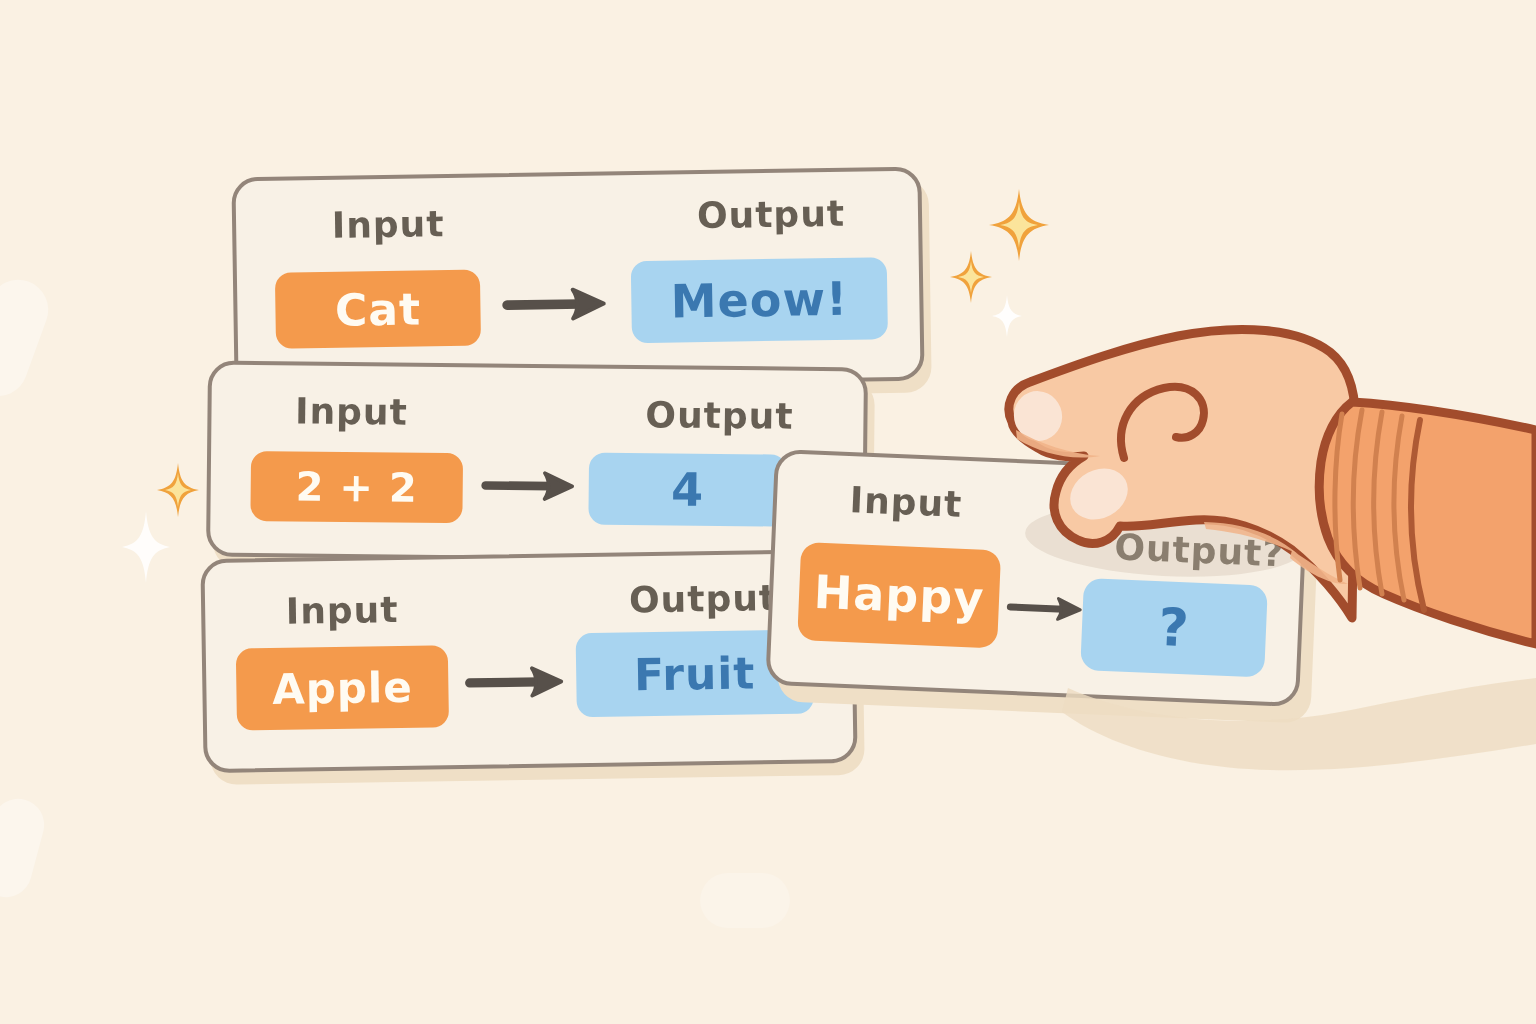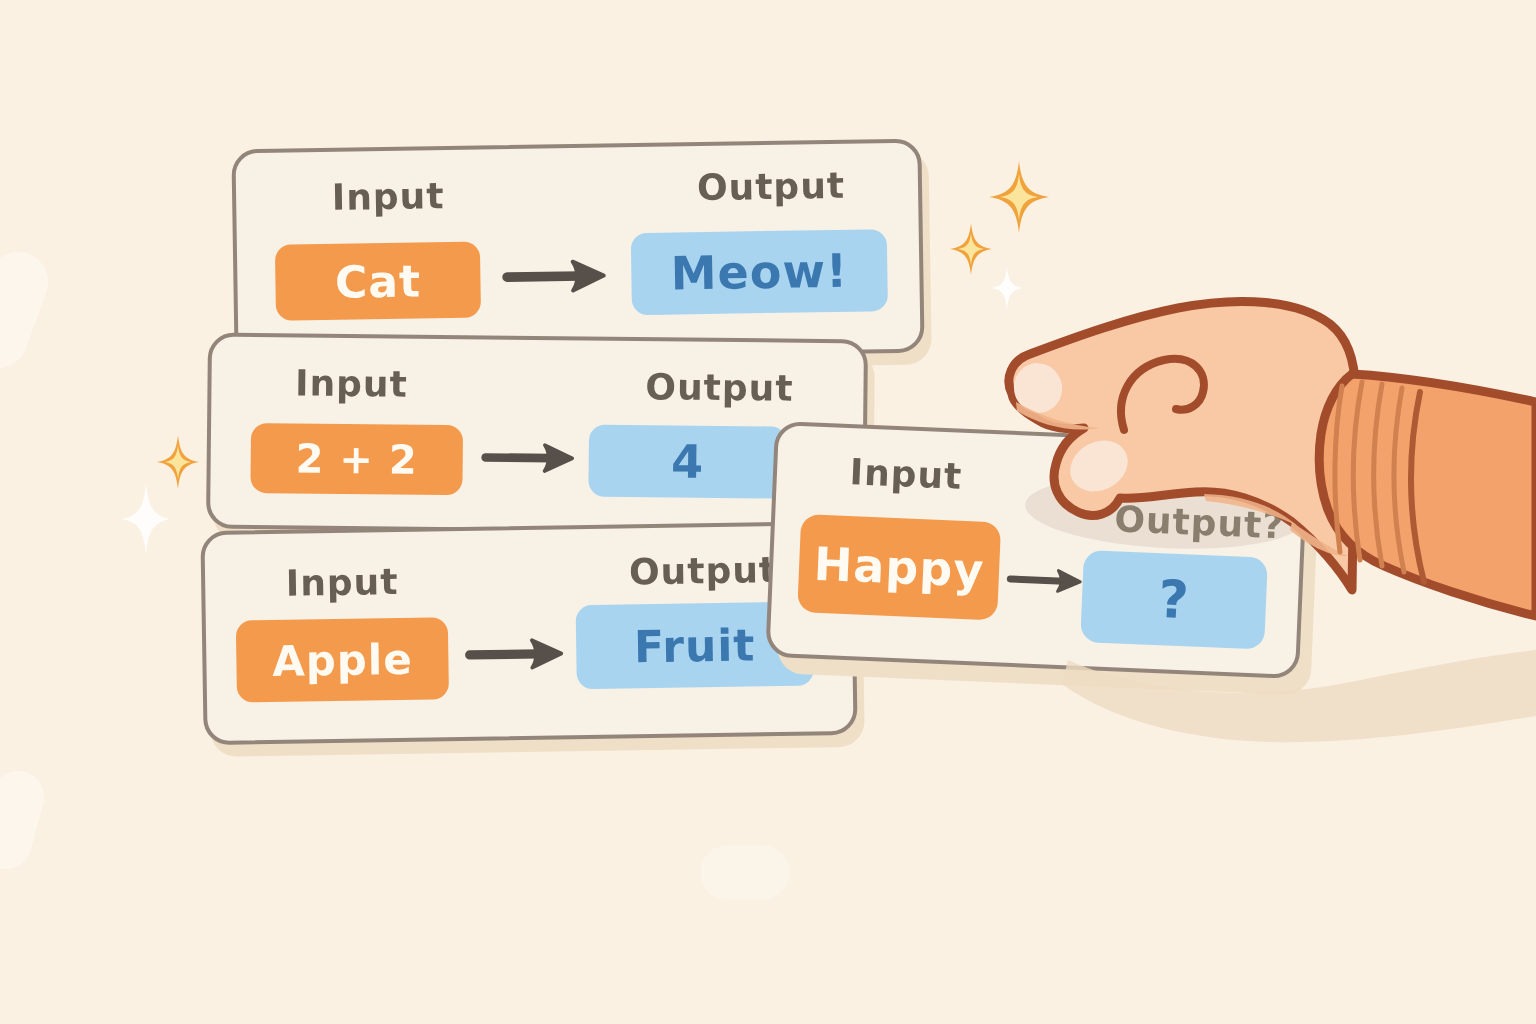--- a/index.html
+++ b/index.html
@@ -11,21 +11,21 @@
     --sparkle-outline:#F0A23C; --sparkle-fill:#FBE49B; --sparkle-white:#FFFFFF;
     --hand-skin:#F8C9A4; --hand-outline:#A24C2C; --hand-nail:#FAE4D4; --hand-shade:#F1B489;
     --sleeve:#F3A26C; --sleeve-rib:#D1814F; --shadow-beige:#EDDCC2;
   }
   html,body{margin:0;padding:0;}
   body{
     width:1536px;height:1024px;overflow:hidden;position:relative;
     background:var(--background);
     font-family:"DejaVu Sans","Liberation Sans",sans-serif;
   }
-  .stage{position:absolute;inset:0;}
+  .stage{position:absolute;inset:0;margin-top:28px;}
   .bg-patch{position:absolute;background:rgba(255,255,255,.35);border-radius:30px;}
   .card{
     position:absolute;background:var(--card-fill);
     border:4px solid var(--card-border);border-radius:26px;
     box-shadow:7px 12px 0 var(--card-shadow);
   }
   #card-cat  {left:233px;top:144px;width:682px;height:206px;transform:rotate(-0.9deg);z-index:1;}
   #card-math {left:207px;top:336px;width:652px;height:188px;transform:rotate(0.6deg);z-index:2;}
   #card-apple{left:202px;top:526px;width:646px;height:206px;transform:rotate(-0.9deg);z-index:3;}
   #card-happy{left:770px;top:432px;width:526px;height:228px;transform:rotate(2.4deg);z-index:4;

